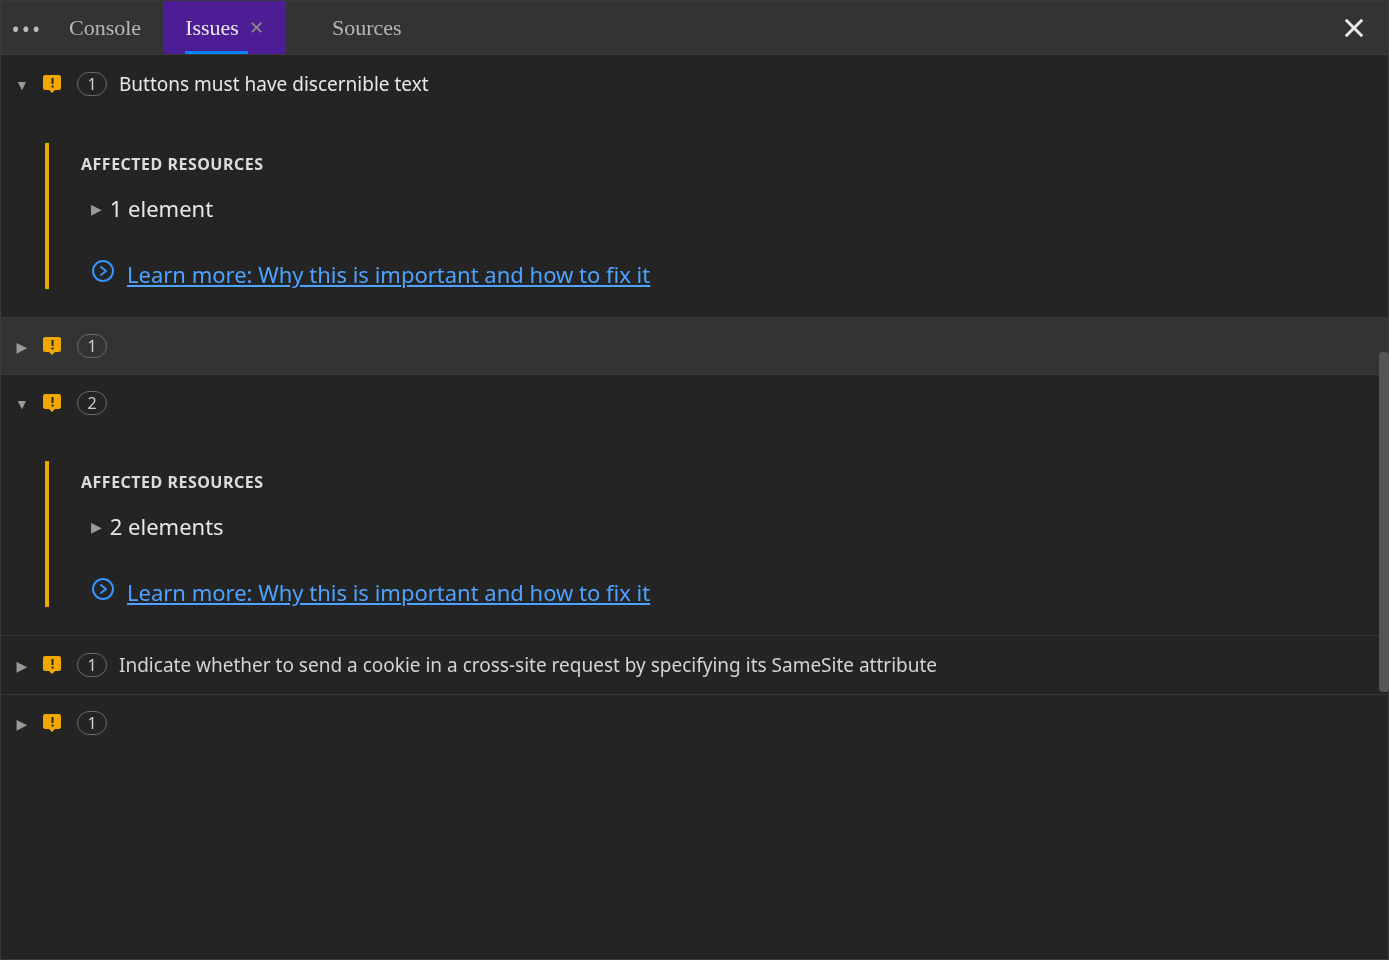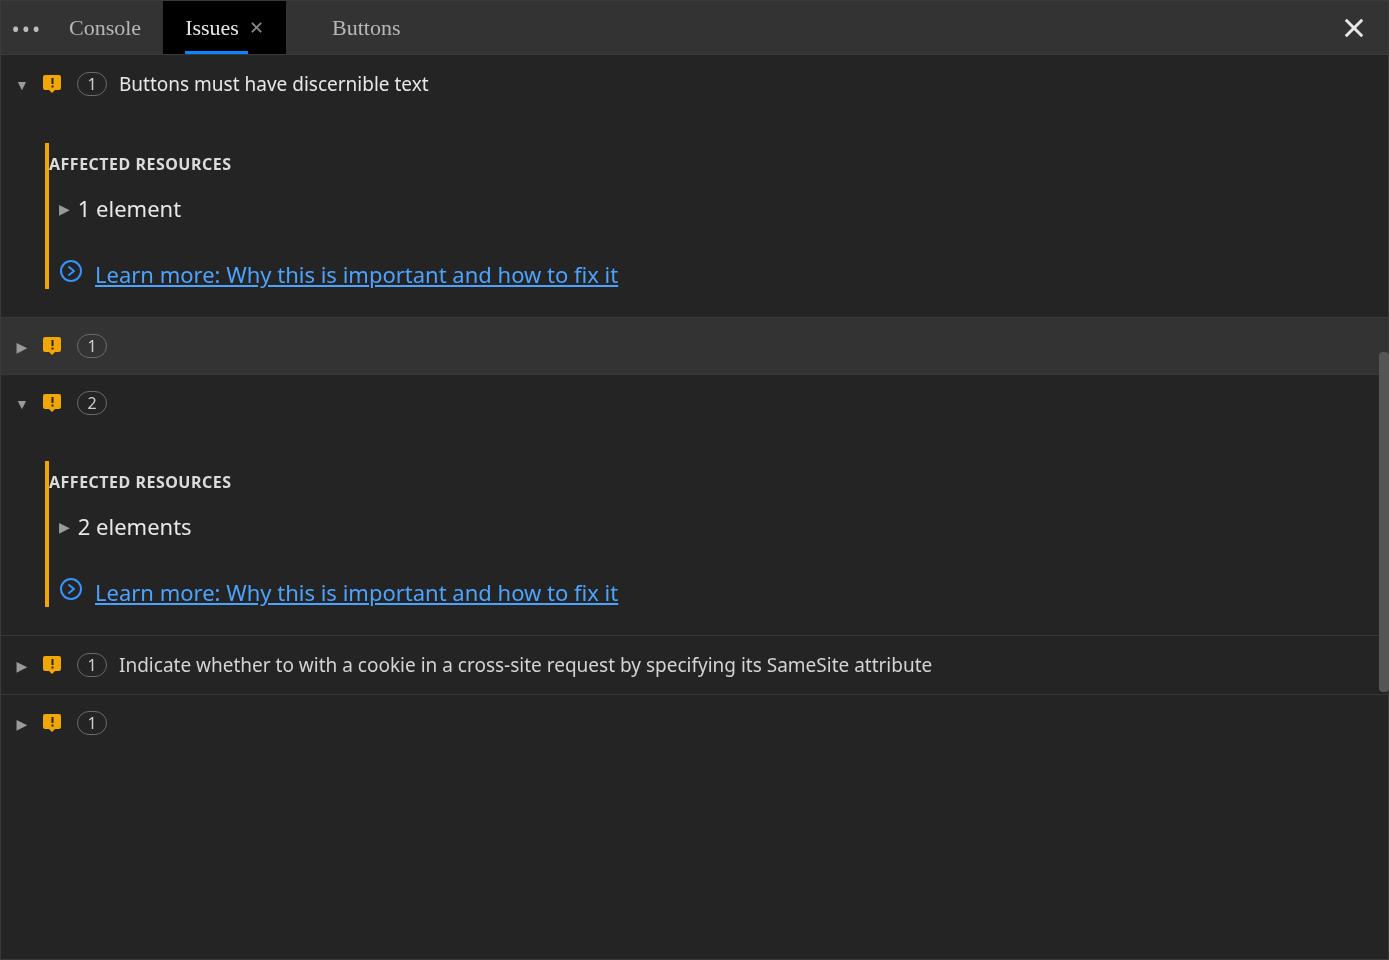--- a/index.html
+++ b/index.html
@@ -47,21 +47,21 @@
     align-items: center;
     padding: 0 22px;
     color: #b7b7b7;
     font-size: 22px;
     cursor: pointer;
     height: 100%;
     position: relative;
     font-family: Liberation Serif, serif;
   }
   .tab.active {
-    background: #000000;
+    background: #4c1d95;
     color: #e8e8e8;
   }
   .tab.active::after {
     content: "";
     position: absolute;
     left: 22px;
     right: 38px;
     bottom: 0;
     height: 3px;
     background: #0a84ff;
@@ -128,20 +128,21 @@
     color: #d4d4d4;
   }
   .issue-row.expanded .issue-title { color: #e8e8e8; }
 
   
   .issue-body {
     display: flex;
     padding: 30px 0 28px 44px;
     border-bottom: 1px solid #373737;
     background: #242424;
+    gap: 32px;
   }
   .accent-bar {
     width: 4px;
     background: #f2a600;
   }
   .body-content { padding-top: 10px; }
   .section-label {
     font-size: 16px;
     font-weight: 700;
     letter-spacing: 0.5px;
@@ -199,21 +200,21 @@
     <div class="more-button">•••</div>
     <div class="tabset">
       <div class="tab">
         <span>Console</span>
       </div>
       <div class="tab active">
         <span>Issues</span>
         <span class="tab-close">✕</span>
       </div>
       <div class="tab" style="padding-left:46px">
-        <span>Buttons</span>
+        <span>Sources</span>
       </div>
     </div>
     <div class="panel-close">
       <svg viewBox="0 0 16 16" stroke="currentColor" stroke-width="2.2" fill="none">
         <line x1="2" y1="2" x2="14" y2="14"></line>
           <line x1="14" y1="2" x2="2" y2="14"></line>
       </svg>
     </div>
   </div>
 
@@ -297,21 +298,21 @@
     <div class="issue-row">
       <span class="tri">▶</span>
       <span class="warn-icon">
         <svg width="22" height="22" viewBox="0 0 22 22">
             <path fill="#f2a600" d="M3 2h14a2 2 0 0 1 2 2v11a2 2 0 0 1-2 2h-4l-3 3-3-3H3a2 2 0 0 1-2-2V4a2 2 0 0 1 2-2z"></path>
             <rect x="9.5" y="5" width="2" height="6" fill="#242424"></rect>
             <rect x="9.5" y="12.5" width="2" height="2" fill="#242424"></rect>
           </svg>
       </span>
       <span class="count-pill">1</span>
-      <span class="issue-title">Indicate whether to with a cookie in a cross-site request by specifying its SameSite attribute</span>
+      <span class="issue-title">Indicate whether to send a cookie in a cross-site request by specifying its SameSite attribute</span>
     </div>
 
     <div class="issue-row" style="border-bottom:none">
       <span class="tri">▶</span>
       <span class="warn-icon">
         <svg width="22" height="22" viewBox="0 0 22 22">
             <path fill="#f2a600" d="M3 2h14a2 2 0 0 1 2 2v11a2 2 0 0 1-2 2h-4l-3 3-3-3H3a2 2 0 0 1-2-2V4a2 2 0 0 1 2-2z"></path>
             <rect x="9.5" y="5" width="2" height="6" fill="#242424"></rect>
             <rect x="9.5" y="12.5" width="2" height="2" fill="#242424"></rect>
           </svg>

